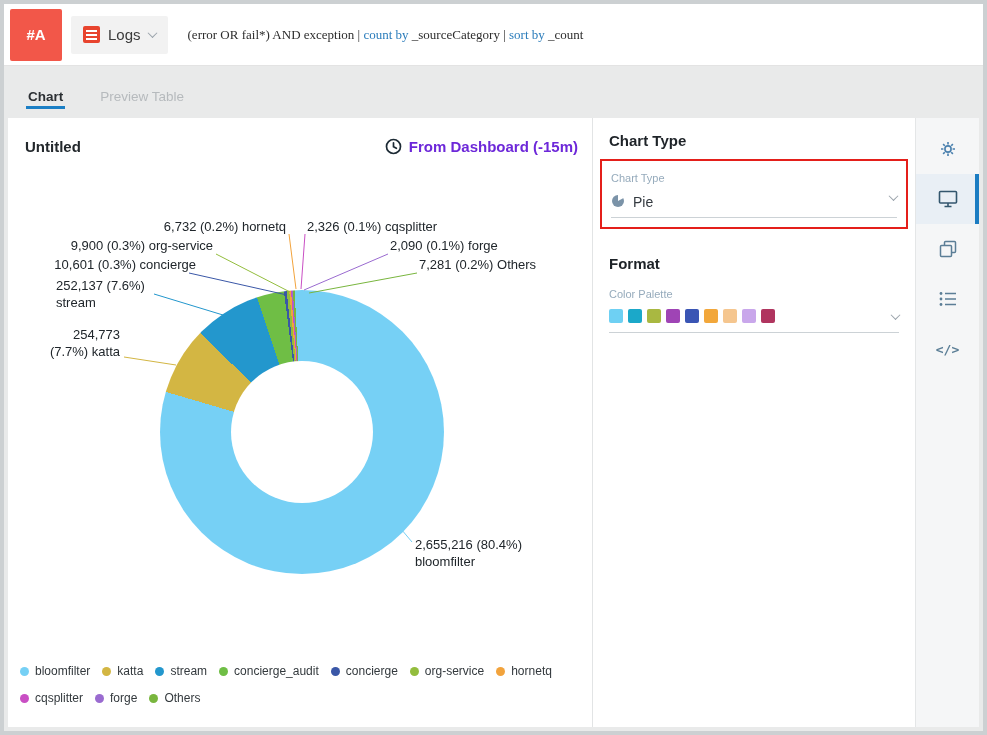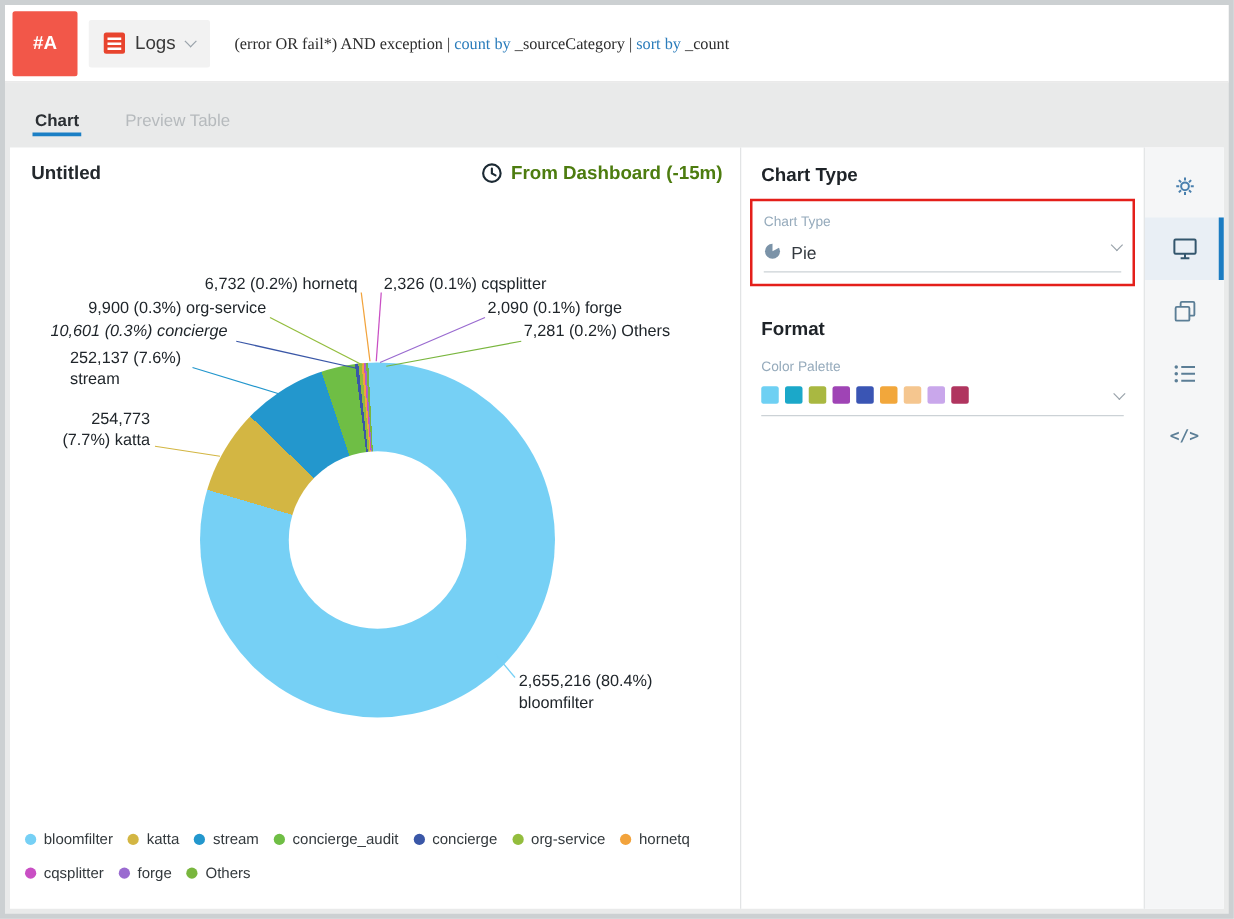--- a/index.html
+++ b/index.html
@@ -19,23 +19,23 @@
   .query{margin-left:20px;font-family:Liberation Serif, serif;font-size:13px;color:#2d2d2d;white-space:nowrap}
   .query .kw{color:#2a7cbb}
   
   .tabs{height:52px;display:flex;align-items:flex-end;padding-left:24px;gap:37px}
   .tab{padding-bottom:14px;font-size:13.5px;color:#b6babd;cursor:pointer;position:relative}
   .tab.active{color:#2b2f33;font-weight:bold}
   .tab.active:after{content:"";position:absolute;left:-2px;right:-2px;bottom:9px;height:3px;background:#1b7fc5}
   
   .main{margin:0 4px;height:609px;background:#fff;display:flex}
   .chart-panel{flex:1;position:relative;overflow:hidden}
-  .chart-header{display:flex;justify-content:space-between;align-items:center;padding:12px 14px 0 17px;position:relative;z-index:2}
+  .chart-header{display:flex;justify-content:space-between;align-items:center;padding:20px 14px 0 17px;position:relative;z-index:2}
   .chart-title{font-size:15px;font-weight:bold;color:#23282c}
-  .time-range{display:flex;align-items:center;gap:7px;font-size:15px;font-weight:bold;color:#4d7c0f;cursor:pointer}
+  .time-range{display:flex;align-items:center;gap:7px;font-size:15px;font-weight:bold;color:#6d28d9;cursor:pointer}
   .plot{position:absolute;left:0;top:0;width:583px;height:609px}
   .donut{position:absolute;left:152px;top:172px;width:284px;height:284px;border-radius:50%}
   .hole{position:absolute;left:223px;top:243px;width:142px;height:142px;border-radius:50%;background:#fff}
   svg.lines{position:absolute;left:0;top:0;pointer-events:none}
   .pie-label{position:absolute;font-size:13px;color:#20262b;line-height:17px;white-space:pre-line}
   .pie-label.r{transform:translateX(-100%);text-align:right}
   .legend{position:absolute;left:12px;top:546px;width:571px;display:flex;flex-wrap:wrap;column-gap:12px;row-gap:13px}
   .legend-item{display:flex;align-items:center;gap:6px;font-size:12px;color:#33393d;cursor:pointer}
   .ldot{width:9px;height:9px;border-radius:50%;flex:none}
   
@@ -105,21 +105,21 @@
           <line x1="380" y1="136" x2="296" y2="172" stroke="#9a6bd0" stroke-width="1"></line>
           <line x1="409" y1="155" x2="301" y2="175" stroke="#79b63e" stroke-width="1"></line>
         </svg>
       <div id="pie-labels">
           <div class="pie-label" style="left: 407px; top: 418px;">2,655,216 (80.4%)
 bloomfilter</div>
           <div class="pie-label r" style="left: 112px; top: 208px;">254,773
 (7.7%) katta</div>
           <div class="pie-label" style="left: 48px; top: 159px;">252,137 (7.6%)
 stream</div>
-          <div class="pie-label r" style="left: 174px; top: 138px; font-style: italic;">10,601 (0.3%) concierge</div>
+          <div class="pie-label r" style="left: 188px; top: 138px;">10,601 (0.3%) concierge</div>
           <div class="pie-label r" style="left: 205px; top: 119px;">9,900 (0.3%) org-service</div>
           <div class="pie-label r" style="left: 278px; top: 100px;">6,732 (0.2%) hornetq</div>
           <div class="pie-label" style="left: 299px; top: 100px;">2,326 (0.1%) cqsplitter</div>
           <div class="pie-label" style="left: 382px; top: 119px;">2,090 (0.1%) forge</div>
           <div class="pie-label" style="left: 411px; top: 138px;">7,281 (0.2%) Others</div>
         </div>
       <div class="legend" id="legend">
           <div class="legend-item">
             <span class="ldot" style="background: rgb(118, 208, 245);"></span>
             <span>bloomfilter</span>

